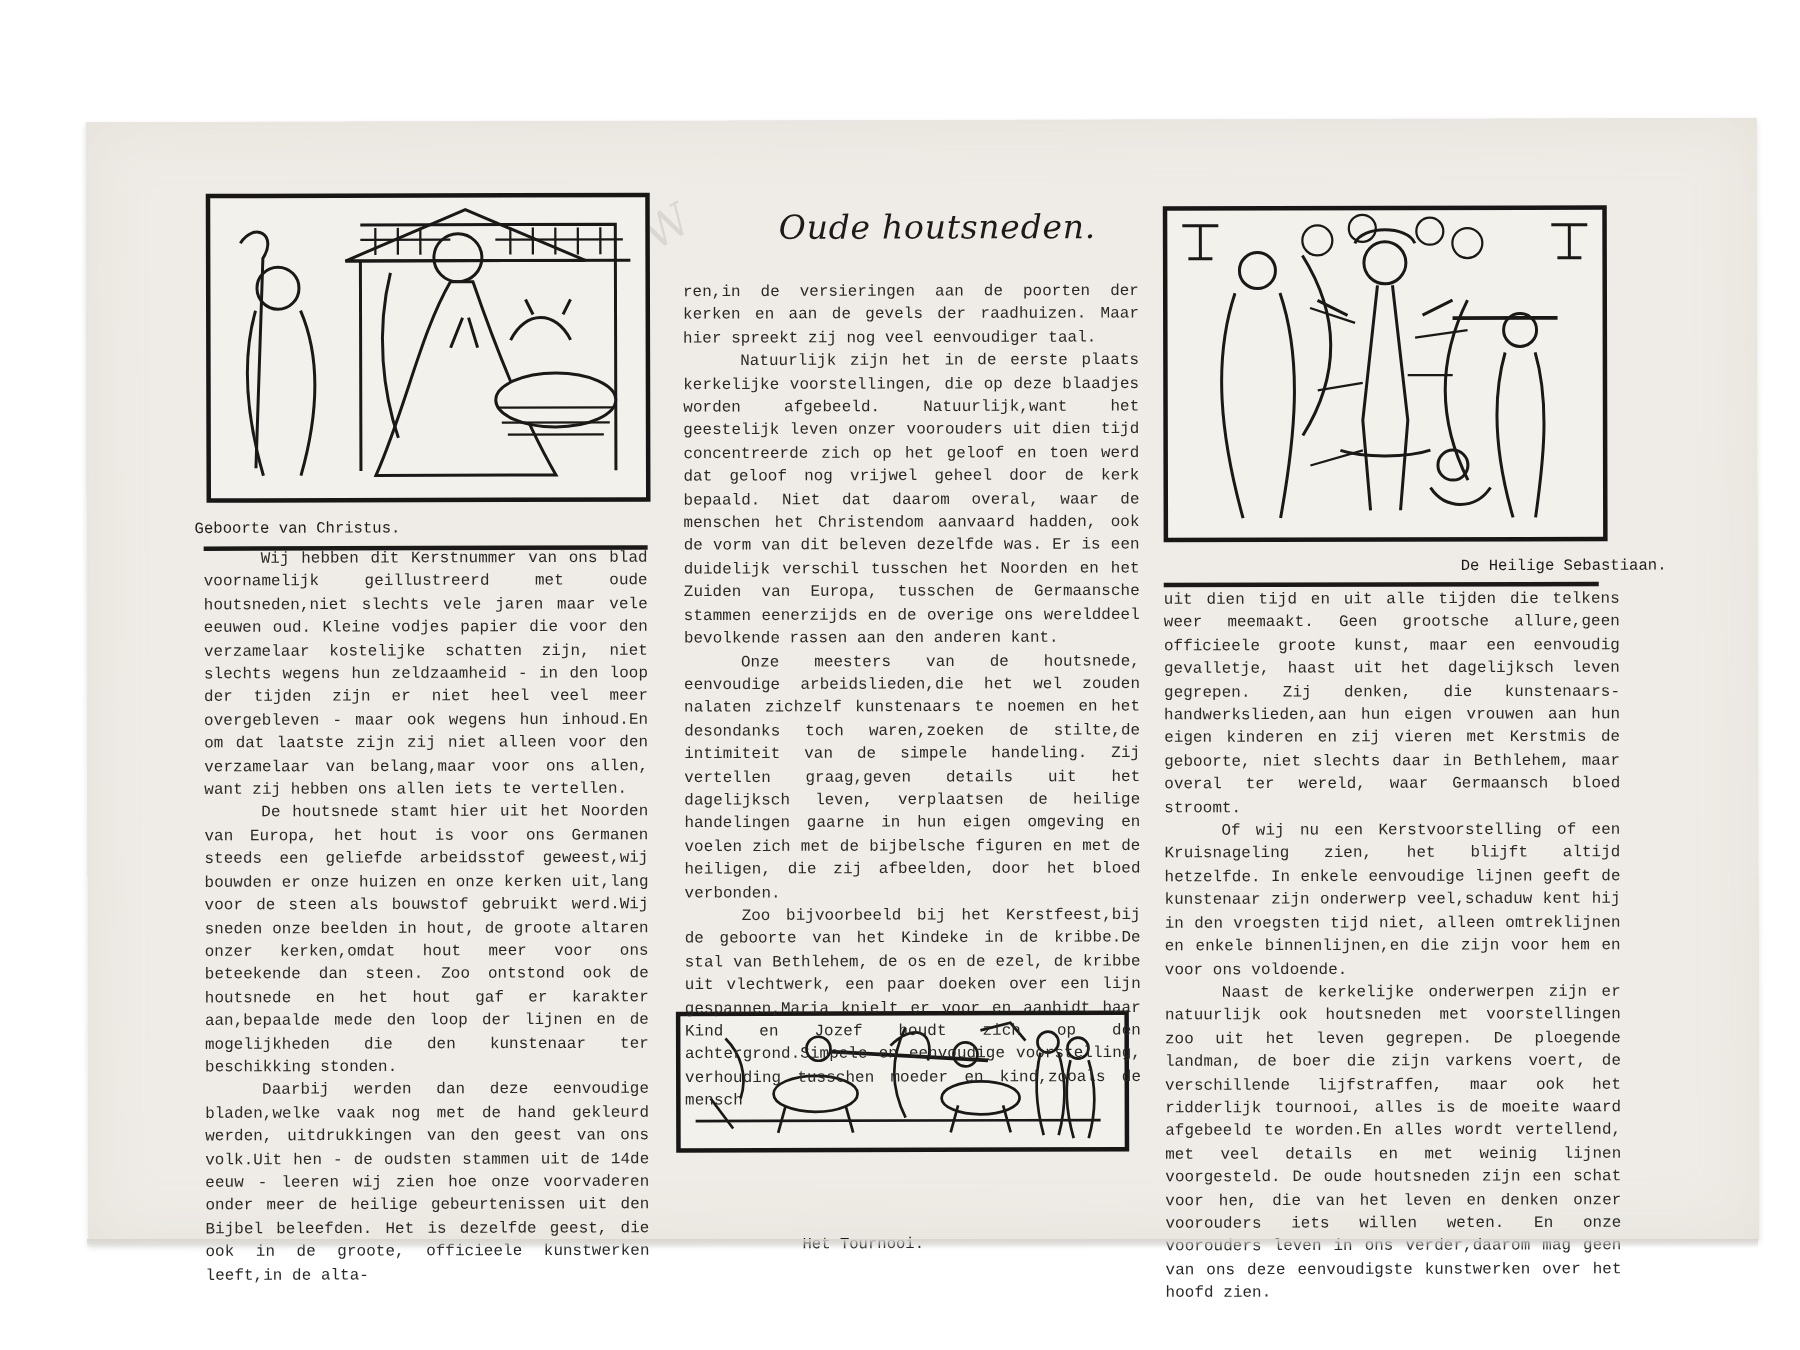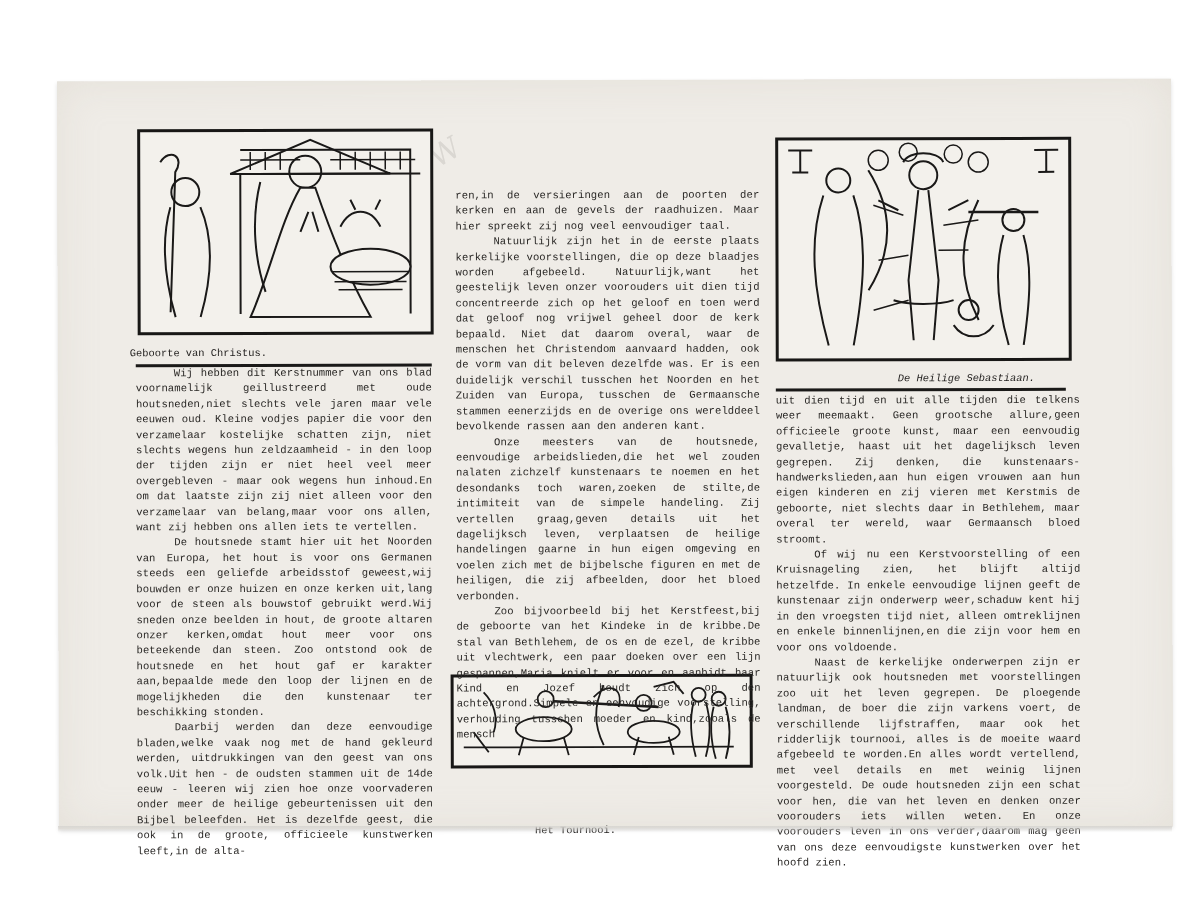--- a/index.html
+++ b/index.html
@@ -66,20 +66,21 @@
         <path d="M20,30 c10,-15 25,-5 15,10 L30,180"></path>
         <circle cx="45" cy="60" r="14"></circle>
         <path d="M30,75 C20,110 25,150 35,185 M60,75 C75,110 70,150 60,185"></path>
         <path d="M120,50 c-10,40 -5,80 5,110"></path>
       </g>
     </svg>
   </div>
   <div class="caption" style="left:72px; top:266px;">Geboorte van Christus.</div>
   <div class="rule" style="left:78px; top:283px; width:296px;"></div>
 
+  <div class="title">Oude houtsneden.</div>
 
   <div class="woodcut" style="left:718px; top:58px; width:290px; height:218px;">
     <svg viewBox="0 0 290 218">
       <g fill="none" stroke="#1a1918" stroke-width="2">
         <path d="M10,10 h24 M22,10 v22 M14,32 h16"></path>
         <path d="M256,10 h24 M268,10 v22 M260,32 h16"></path>
         <circle cx="145" cy="35" r="14"></circle>
         <path d="M125,22 c5,-12 35,-12 40,0"></path>
         <path d="M140,50 L130,140 L135,200 M150,50 L160,140 L155,200"></path>
         <path d="M120,70 l-20,-10 M170,70 l20,-10"></path>
@@ -96,21 +97,21 @@
         <path d="M175,185 c10,15 30,15 40,0"></path>
         <g stroke-width="1.5">
           <circle cx="100" cy="20" r="10"></circle>
             <circle cx="130" cy="12" r="9"></circle>
             <circle cx="175" cy="14" r="9"></circle>
             <circle cx="200" cy="22" r="10"></circle>
         </g>
       </g>
     </svg>
   </div>
-  <div class="caption" style="left:840px; top:293px;font-style:italic;">De Heilige Sebastiaan.</div>
+  <div class="caption" style="left:916px; top:293px;">De Heilige Sebastiaan.</div>
   <div class="rule" style="left:718px; top:309px; width:290px;"></div>
 
   <div class="woodcut" style="left:392px; top:594px; width:296px; height:88px;">
     <svg viewBox="0 0 296 88">
       <g fill="none" stroke="#1a1918" stroke-width="1.8">
         <path d="M10,70 h270"></path>
         <path d="M30,15 c10,10 15,25 10,40 M20,55 l15,20"></path>
         <ellipse cx="90" cy="52" rx="28" ry="12" fill="#f3f1ec"></ellipse>
         <circle cx="92" cy="22" r="8"></circle>
         <path d="M70,60 l-5,18 M110,60 l5,18"></path>
@@ -137,17 +138,17 @@
 
   <div class="col colB">
     <p>ren,in de versieringen aan de poorten der kerken en aan de gevels der raadhuizen. Maar hier spreekt zij nog veel eenvoudiger taal.</p>
     <p class="indent">Natuurlijk zijn het in de eerste plaats kerkelijke voorstellingen,  die op deze blaadjes  worden afgebeeld. Natuurlijk,want het geestelijk leven onzer voorouders uit dien tijd  concentreerde zich op het geloof  en toen werd dat geloof nog vrijwel geheel door de kerk bepaald.  Niet dat daarom overal, waar de menschen  het Christendom  aanvaard hadden, ook de vorm van dit beleven dezelfde was. Er is een duidelijk verschil tusschen het Noorden en het Zuiden van Europa, tusschen de Germaansche stammen eenerzijds en de overige ons werelddeel bevolkende rassen aan den anderen kant.</p>
     <p class="indent">Onze meesters van de houtsnede, eenvoudige arbeidslieden,die het wel zouden nalaten zichzelf kunstenaars te noemen en het desondanks toch waren,zoeken de stilte,de intimiteit van de simpele handeling. Zij vertellen graag,geven details uit het dagelijksch leven, verplaatsen de heilige handelingen gaarne in hun eigen omgeving en voelen zich met de bijbelsche figuren en met de heiligen, die zij afbeelden, door het bloed verbonden.</p>
     <p class="indent">Zoo bijvoorbeeld bij het Kerstfeest,bij de geboorte van het Kindeke in de kribbe.De stal van Bethlehem, de os en de ezel,  de kribbe uit vlechtwerk, een paar doeken over een lijn gespannen,Maria knielt er voor en aanbidt haar Kind en Jozef houdt zich op den achtergrond.Simpele en eenvoudige voorstelling, verhouding tusschen moeder en kind,zooals de mensch</p>
   </div>
 
   <div class="col colC">
     <p>uit dien tijd en uit alle tijden die telkens weer meemaakt. Geen grootsche allure,geen officieele groote kunst, maar een eenvoudig gevalletje, haast uit het dagelijksch leven gegrepen. Zij denken, die kunstenaars-handwerkslieden,aan hun eigen vrouwen aan hun eigen kinderen en zij vieren met Kerstmis de geboorte, niet slechts daar in Bethlehem, maar overal ter wereld, waar Germaansch bloed stroomt.</p>
-    <p class="indent">Of wij nu een Kerstvoorstelling of een Kruisnageling zien, het blijft altijd hetzelfde. In enkele eenvoudige lijnen geeft de kunstenaar zijn onderwerp weer,schaduw kent hij in den vroegsten tijd niet, alleen omtreklijnen en enkele binnenlijnen,en die zijn voor hem en voor ons voldoende.</p>
+    <p class="indent">Of wij nu een Kerstvoorstelling of een Kruisnageling zien, het blijft altijd hetzelfde. In enkele eenvoudige lijnen geeft de kunstenaar zijn onderwerp veel,schaduw kent hij in den vroegsten tijd niet, alleen omtreklijnen en enkele binnenlijnen,en die zijn voor hem en voor ons voldoende.</p>
     <p class="indent">Naast de kerkelijke onderwerpen zijn er natuurlijk ook houtsneden met voorstellingen  zoo uit het leven gegrepen.  De ploegende landman,  de boer die zijn varkens voert,  de verschillende lijfstraffen, maar ook het ridderlijk tournooi, alles is de moeite waard afgebeeld te worden.En alles wordt vertellend, met veel details en met weinig lijnen voorgesteld.  De oude houtsneden zijn een schat voor hen, die van het leven  en denken onzer voorouders  iets willen weten.  En onze voorouders leven in ons verder,daarom mag geen van ons deze eenvoudigste kunstwerken over het hoofd zien.</p>
   </div>
 </div>
 <div class="paper-shadow"></div>
 
 </body></html>

